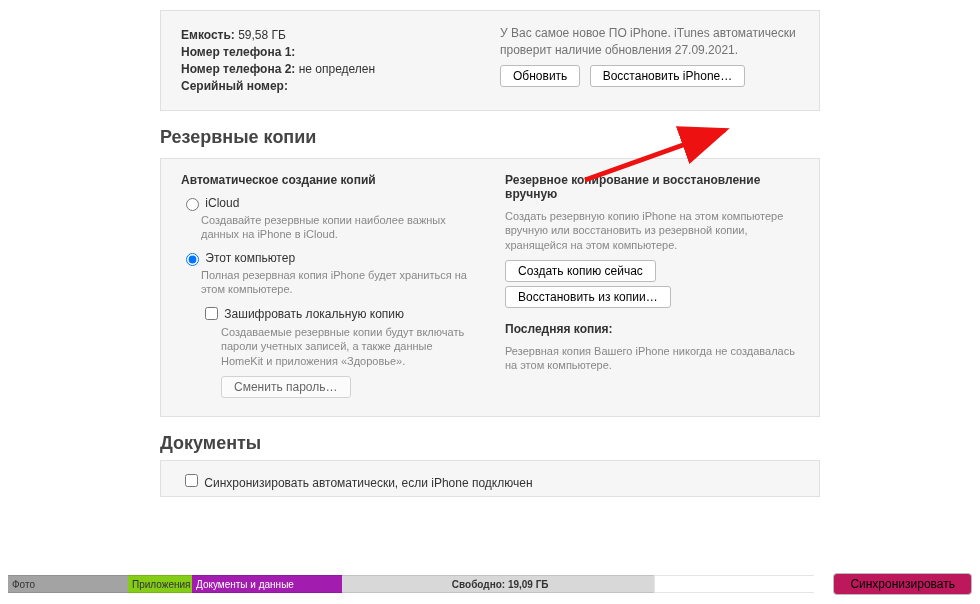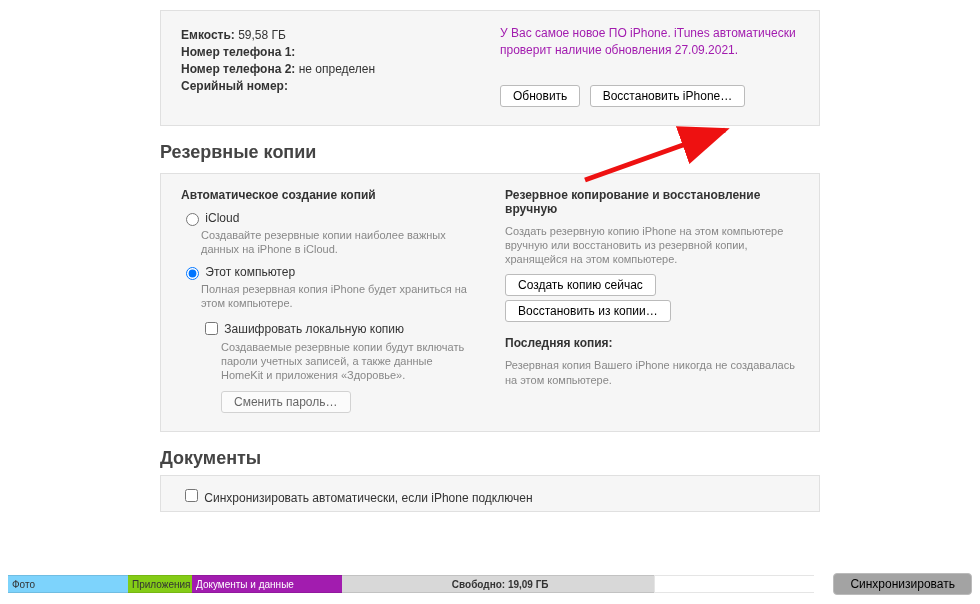--- a/index.html
+++ b/index.html
@@ -37,23 +37,23 @@
   }
   .info-row {
     margin: 3px 0;
     font-size: 12px;
   }
   .info-label {
     font-weight: bold;
   }
   .update-text {
     font-size: 12px;
-    color: #a21caf;
+    color: #737373;
     line-height: 1.4;
-    margin-bottom: 26px;
+    margin-bottom: 6px;
   }
   .btn {
     display: inline-block;
     background: #fff;
     border: 1px solid #bbb;
     border-radius: 3px;
     padding: 3px 12px;
     font-size: 12px;
     cursor: pointer;
     margin-right: 6px;
@@ -135,28 +135,28 @@
     height: 18px;
     line-height: 18px;
     font-size: 10px;
     padding-left: 4px;
     color: #333;
     white-space: nowrap;
     overflow: hidden;
     border-top:1px solid rgba(0,0,0,0.1);
     border-bottom:1px solid rgba(0,0,0,0.1);
   }
-  .seg-photo { background: #7dd3fc; width: 120px; }
+  .seg-photo { background: #a3a3a3; width: 120px; }
   .seg-apps  { background: #84cc16; width: 64px; }
   .seg-docs  { background: #a21caf; width: 150px; color:#fff; }
   .seg-other { background: #d8d8d8; flex:1; text-align:center; }
   .seg-free  { background: #fff; width: 160px; border-left:1px solid rgba(0,0,0,0.1);}
   .sync-btn {
     margin-left: 19px;
-    background: #a3a3a3;
+    background: #be185d;
     border: 1px solid #bbb;
     border-radius: 4px;
     padding: 3px 16px;
     font-size: 12px;
     cursor: pointer;
   }
   .arrow {
     position: absolute;
     left: 575px;
     top: 120px;

